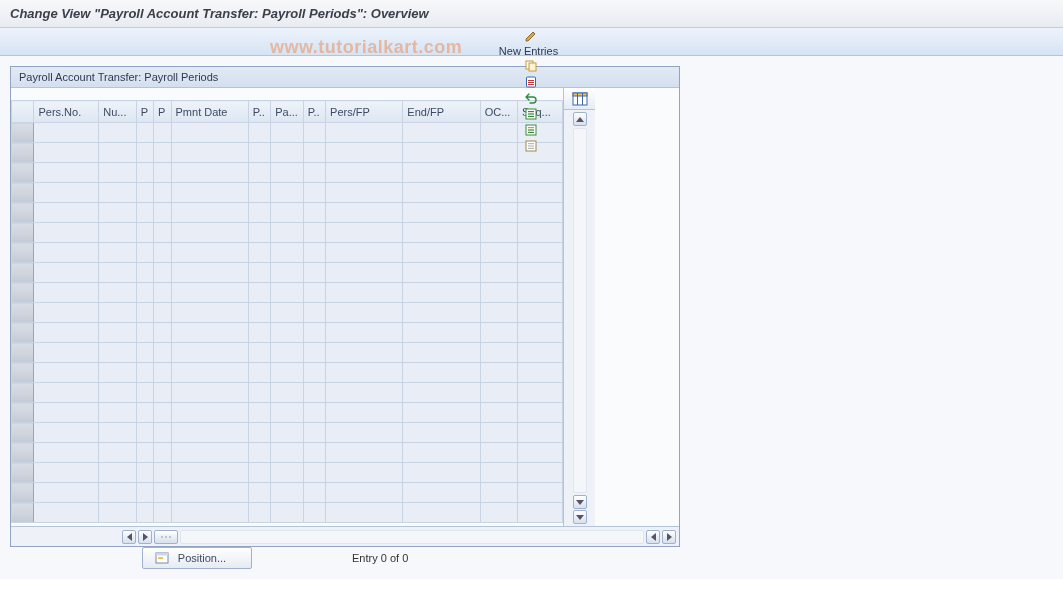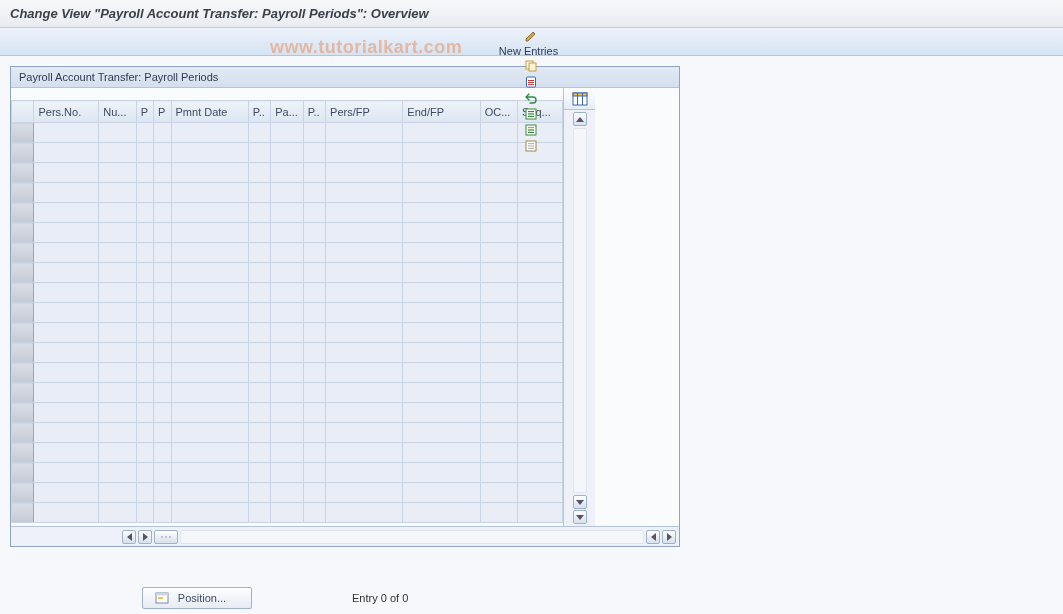--- a/index.html
+++ b/index.html
@@ -190,21 +190,20 @@
     border:1px solid #9fb1cc;
     border-radius:2px;
     display:flex;align-items:center;justify-content:center;
   }
   .hscroll-row .harrow{ width:14px; margin:0 1px;}
   .hscroll-row .hthumb{ width:24px; margin:0 1px;}
   .hscroll-row .htrack{ flex:1; height:14px; margin:0 1px; background:#f4f6fa; border:1px solid #e0e6ef; border-radius:2px;}
   .hscroll-row .rarrows{ margin-left:auto; display:flex; }
 
   .footer {
-    margin-top: 40px;
     display:flex;
     align-items:center;
     padding-left: 132px;
   }
   .position-btn {
     display:inline-flex;
     align-items:center;
     height:22px;
     min-width:110px;
     background: linear-gradient(#fefefe,#e6ebf3);

